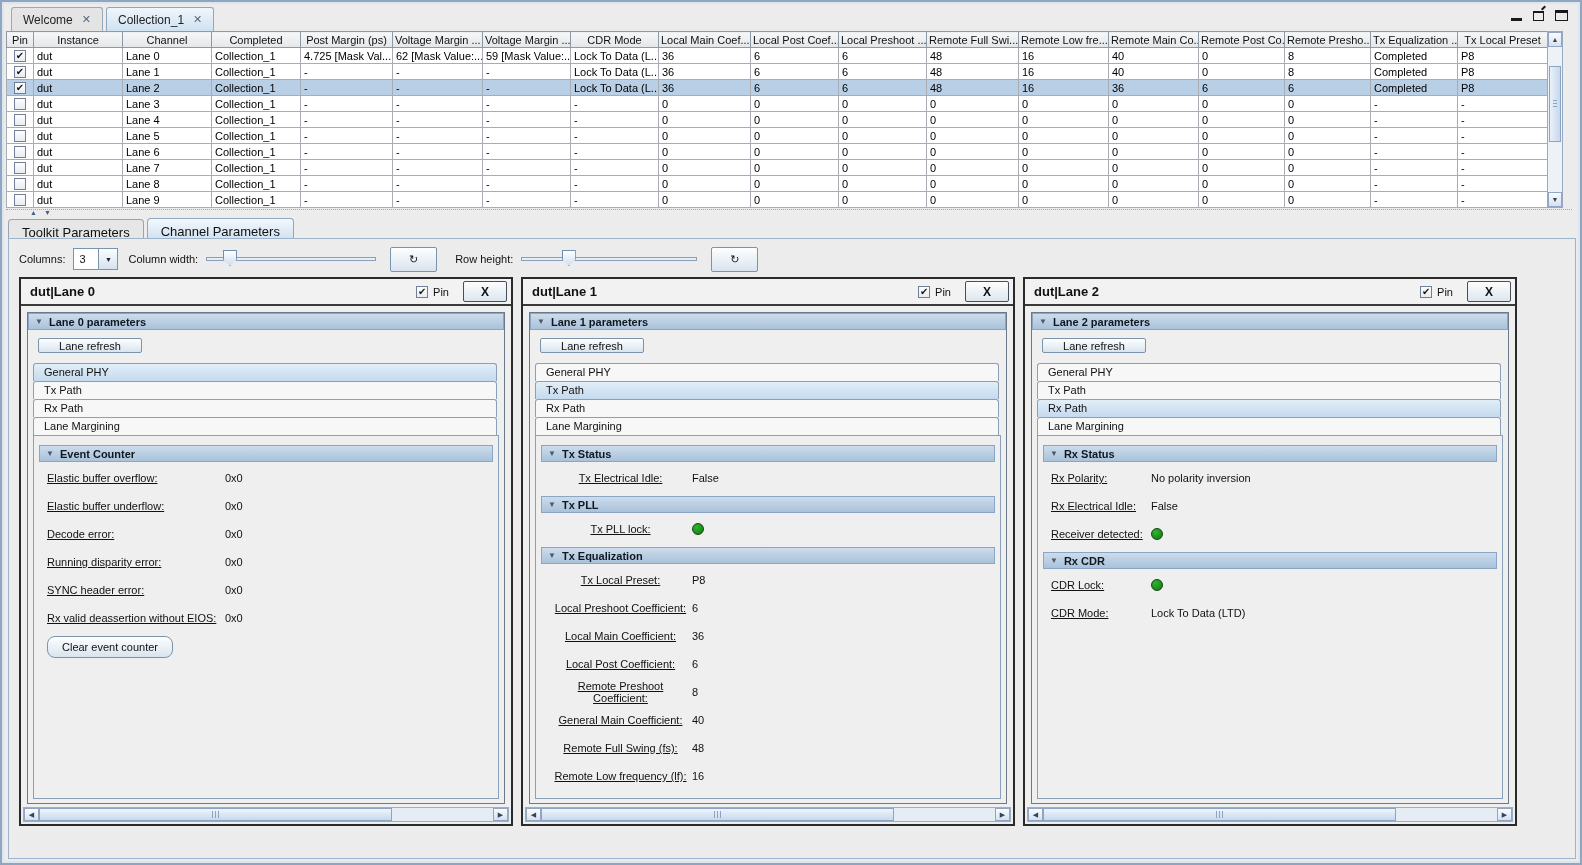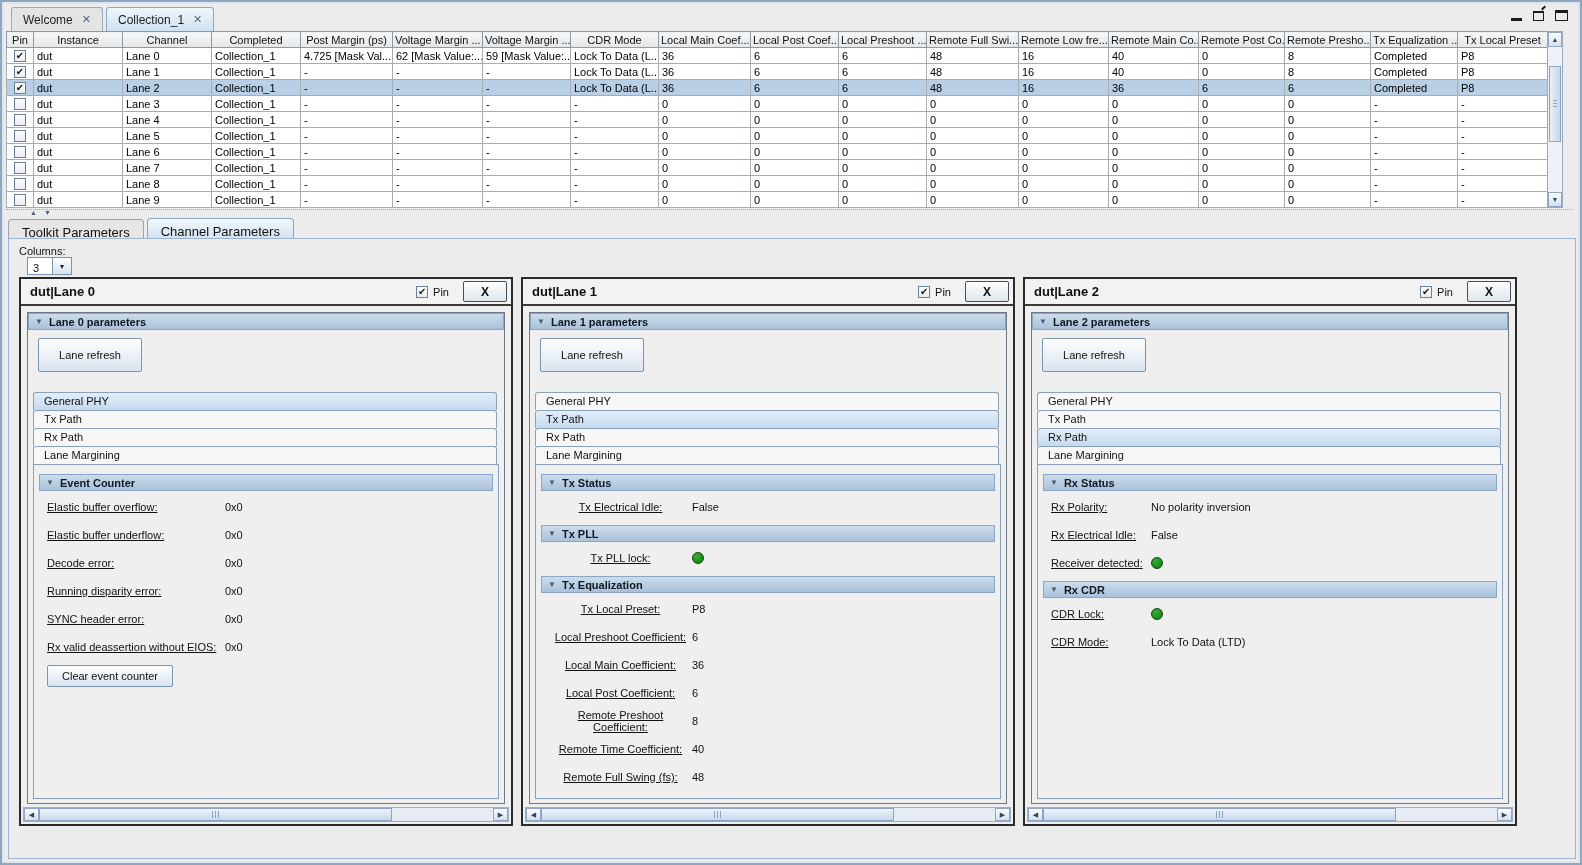--- a/index.html
+++ b/index.html
@@ -53,21 +53,21 @@
   
   .ltabbar { position:absolute; left:6px; top:216px; height:20px; display:flex; align-items:flex-end; gap:3px; }
   .ltab { height:19px; line-height:18px; padding:4px 13px; font-size:13px; color:#111;
     background:#e6e6e6; border:1px solid #98a4b2; border-bottom:none; border-radius:4px 4px 0 0; }
   .ltab.sel { background:linear-gradient(#f3f8fc,#d2e3f2); border-color:#8fa8c2; height:20px; }
 
   .lower { position:absolute; left:6px; top:236px; width:1568px; height:621px;
     border:1px solid #9db4cc; background:#ececec; }
 
   
-  .ctrl-row { position:absolute; left:10px; top:6px; height:28px; display:flex; align-items:flex-start; font-size:11px; color:#111;flex-direction:column; }
+  .ctrl-row { position:absolute; left:10px; top:6px; height:28px; display:flex; align-items:center; font-size:11px; color:#111; }
   .combo { display:flex; height:22px; border:1px solid #7b94ad; background:#fff; margin:0 10px 0 8px; }
   .combo-val { width:24px; padding:4px 0 0 5px; font-size:11px; }
   .combo-btn { width:19px; background:linear-gradient(#fbfdff,#d6e2ef); border-left:1px solid #7b94ad;
     display:flex; align-items:center; justify-content:center; font-size:7px; color:#223; }
   .slider { position:relative; width:170px; height:18px; margin:0 14px 0 8px; }
   .strack { position:absolute; left:0; right:0; top:7px; height:4px; background:#e8edf3; border:1px solid #8aa0b8; }
   .sthumb { position:absolute; top:0; width:14px; height:16px;
     background:linear-gradient(#ffffff,#cfdfee); border:1px solid #6f8fae;
     clip-path:polygon(0 0,100% 0,100% 58%,50% 100%,0 58%); }
   .rbtn { width:47px; height:25px; display:flex; align-items:center; justify-content:center;
@@ -81,34 +81,34 @@
   .ptitle { height:27px; display:flex; align-items:center; padding:0 4px 0 9px;
     border-bottom:2px solid #3a3a3a; background:#f2f2f2; font-weight:bold; font-size:13px; color:#111; }
   .pin-wrap { margin-left:auto; display:flex; align-items:center; gap:5px; font-weight:normal; font-size:11px; }
   .xbtn { width:44px; height:21px; margin-left:14px; font-weight:bold; font-size:12px;
     border:1px solid #44505e; background:linear-gradient(#fdfdfd,#dde6ee); }
   .pinner { flex:1; margin:6px 6px 0 6px; border:1px solid #6b7988; background:#efefef;
     display:flex; flex-direction:column; overflow:hidden; }
   .sheader { height:17px; display:flex; align-items:center; gap:6px; padding-left:6px;
     background:linear-gradient(#ccdcec,#a9c2da); border:1px solid #8aa6c4; font-weight:bold; font-size:11px; color:#101820; }
   .sheader .tri { font-size:8px; color:#4a5a6c; font-weight:normal; }
-  .lane-refresh { width:104px; height:34px; margin:8px 0 20px 10px; }
+  .lane-refresh { width:104px; height:15px; margin:8px 0 10px 10px; }
   .ptabs { display:flex; margin:0 5px;flex-direction:column; }
   .ptab { height:18px; line-height:17px; padding:0 10px; font-size:11px; color:#111;
     background:#f7f7f7; border:1px solid #8aa0b8; border-bottom:none; border-radius:3px 3px 0 0; margin-right:2px; }
   .ptab.sel { background:linear-gradient(#e2eef8,#c5daee); }
   .ptabbox { flex:1; margin:0 5px 4px 5px; border:1px solid #8aa0b8; background:#efefef; overflow:hidden; padding-top:5px; }
   .ptabbox .sheader, .pinner > .sheader { margin:0; }
   .ptabbox .sheader { margin:4px 5px 2px 5px; }
   .prow { display:flex; align-items:center; height:28px; margin-left:13px; font-size:11px; color:#111; }
   .plabel { flex:none;text-decoration:underline; }
   .p0 .plabel { width:178px; } .p1 .plabel { width:143px;text-align:center; } .p2 .plabel { width:100px; }
   .led { width:12px; height:12px; border-radius:50%; border:1px solid #17420f;
     background:radial-gradient(circle at 35% 30%, #33b133, #067006); }
-  .sec-btn { height:22px; padding:0 14px; margin:4px 0 6px 13px; }
+  .sec-btn { height:22px; padding:0 14px; margin:4px 0 6px 13px;border-radius:8px; }
 
   .hscroll { height:15px; margin:3px 2px 2px 2px; border:1px solid #9ab0c8; background:#e6ecf3; display:flex; }
   .harrow { width:15px; flex:none; display:flex; align-items:center; justify-content:center;
     background:linear-gradient(#fafcfe,#d6e1ee); border:1px solid #90a6c4; color:#33455c; font-size:7px; }
   .hthumb { width:73%; position:relative; background:linear-gradient(#eef4fa,#c9d9ec); border:1px solid #8aa4c6; }
   .hthumb .grip { position:absolute; top:2px; bottom:2px; left:50%; margin-left:-4px; width:8px;
     background:repeating-linear-gradient(90deg,#8aa4c6 0 1px, transparent 1px 3px); }
   .hfill { flex:1; }
 </style>
 </head>
@@ -537,21 +537,21 @@
               </div>
               <div class="prow">
                 <span class="plabel">Local Post Coefficient:</span>
                 <span class="pvalue">6</span>
               </div>
               <div class="prow">
                 <span class="plabel">Remote Preshoot Coefficient:</span>
                 <span class="pvalue">8</span>
               </div>
               <div class="prow">
-                <span class="plabel">Remote Time Coefficient:</span>
+                <span class="plabel">General Main Coefficient:</span>
                 <span class="pvalue">40</span>
               </div>
               <div class="prow">
                 <span class="plabel">Remote Full Swing (fs):</span>
                 <span class="pvalue">48</span>
               </div>
               <div class="prow">
                 <span class="plabel">Remote Low frequency (lf):</span>
                 <span class="pvalue">16</span>
               </div>

